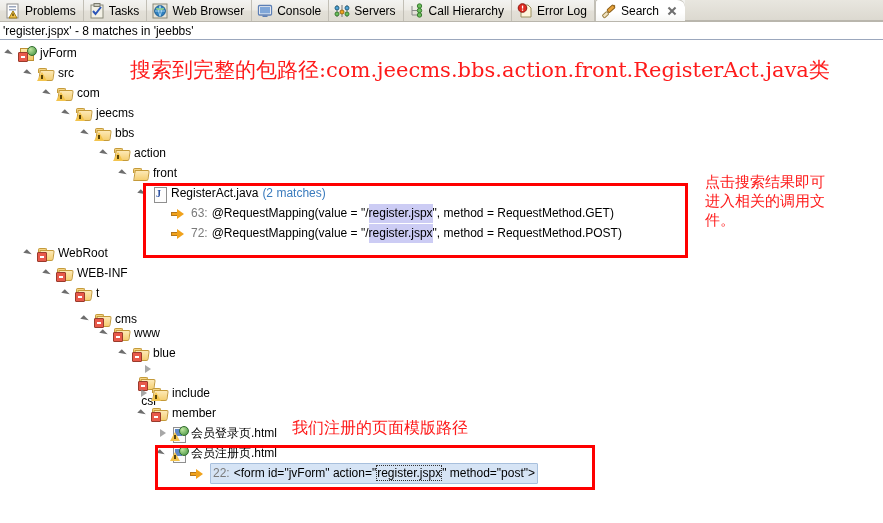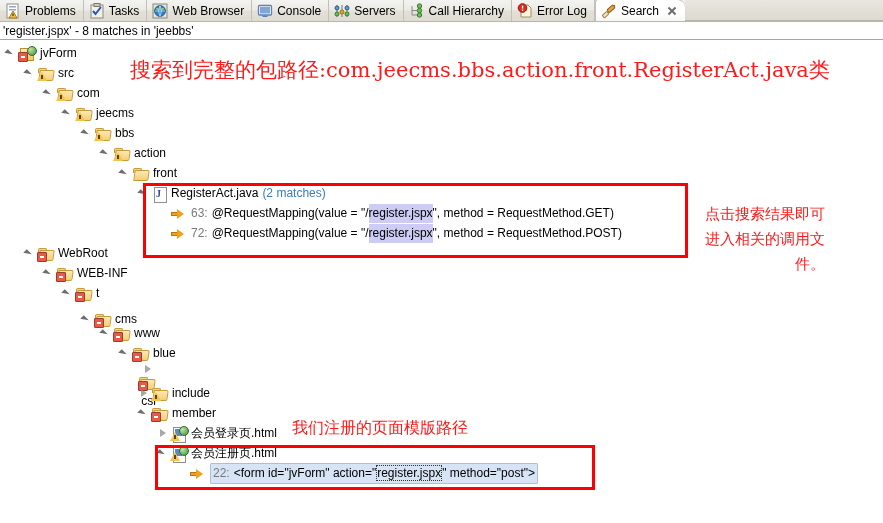--- a/index.html
+++ b/index.html
@@ -514,17 +514,17 @@
       <span class="mico"></span>
       <span class="sel"><span class="lineno">22:</span><span class="code">&lt;form id="jvForm" action="</span><span class="code hl-dotted">register.jspx</span><span class="code">" method="post"&gt;</span></span>
     </div>
   </div>
 
 <div class="redbox" style="left:143px;top:183px;width:545px;height:75px;"></div>
 <div class="redbox" style="left:155px;top:445px;width:440px;height:45px;"></div>
 
 <div class="anno anno-mono" style="left:118px;top:60px;font-size:21px;line-height:20px;margin-left:12px;">搜索到完整的包路径:com.jeecms.bbs.action.front.RegisterAct.java类</div>
 
-<div class="anno anno-cn" style="left:705px;top:202px;font-size:15px;line-height:25px;text-align:right;">点击搜索结果即可
+<div class="anno anno-cn" style="left:705px;top:173px;font-size:15px;line-height:19px;">点击搜索结果即可
 进入相关的调用文
 件。</div>
 
 <div class="anno anno-cn" style="left:292px;top:418px;font-size:16px;line-height:19px;">我们注册的页面模版路径</div>
 
 </body></html>

